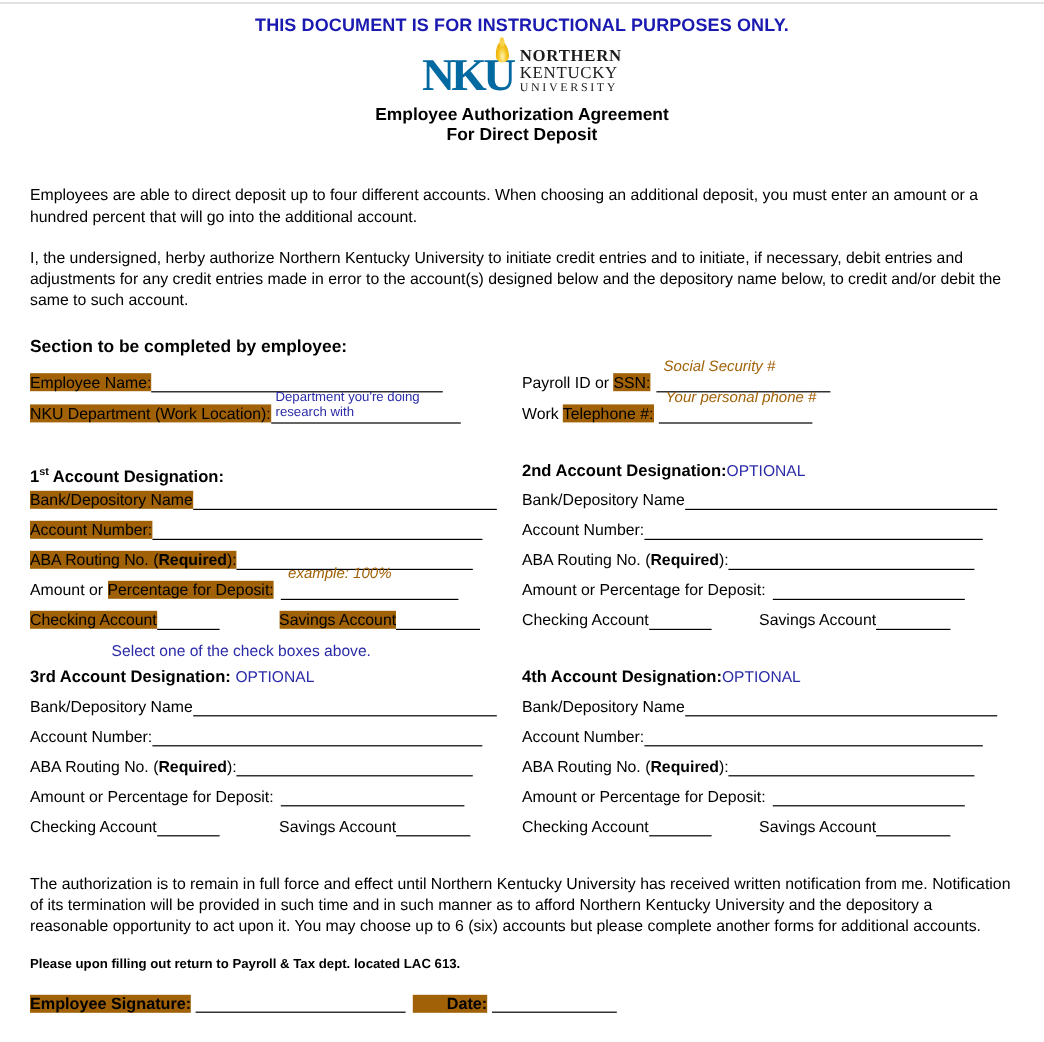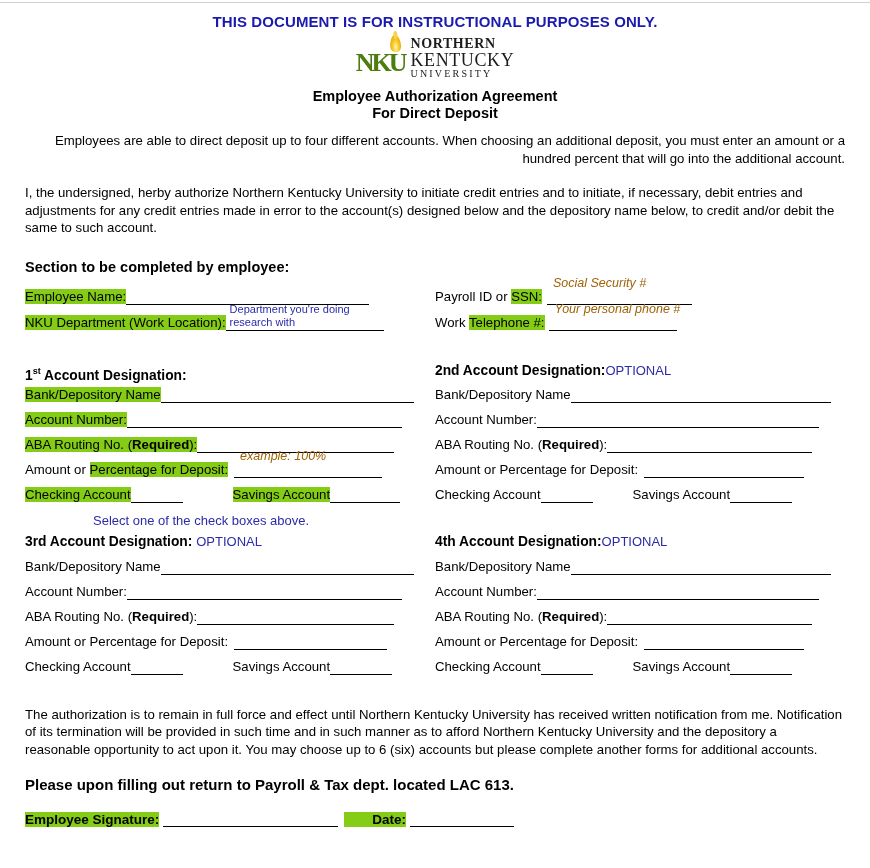--- a/index.html
+++ b/index.html
@@ -33,24 +33,24 @@
     letter-spacing:0.1px;
     padding-top:13px;
   }
   .logo-wrap {
     display:flex; justify-content:center; align-items:flex-end;
     margin-top:14px; height:36px;
   }
   .logo-nku {
     font-family:"Liberation Serif", serif;
     font-weight:bold;
-    font-size:26px;
+    font-size:38px;
     line-height:34px;
     letter-spacing:-3px;
-    color:#4d7c0f;
+    color:#0369a1;
     position:relative;
   }
   .flame {
     position:absolute; right:3px; top:-11px;
     width:11px; height:17px;
     background:radial-gradient(ellipse at 50% 72%, #fff3b0 0%, #f5c51f 45%, #e8a800 80%, #d79400 100%);
     border-radius:50% 50% 48% 48% / 70% 70% 32% 32%;
     transform: rotate(-4deg);
   }
   .flame:after{
@@ -59,40 +59,40 @@
     border-radius:50% 50% 40% 40%;
   }
   .logo-words {
     font-family:"Liberation Serif", serif;
     color:#1c1c1c;
     margin-left:6px;
     margin-bottom:1px;
     line-height:1.0;
   }
   .lw1 { font-size:14px; letter-spacing:0.6px; font-weight:bold; }
-  .lw2 { font-size:18px; letter-spacing:0.6px; font-weight:normal; }
+  .lw2 { font-size:14px; letter-spacing:0.6px; font-weight:normal; }
   .lw3 { font-size:10px;  letter-spacing:2.2px; font-weight:normal; }
 
   .doc-title {
     text-align:center; font-weight:bold; font-size:14.5px;
     line-height:17px; margin-top:8px;
   }
 
   
   .para {
     font-size:13.2px; line-height:17.5px; text-align:left;
   }
-  .p1 { margin-top:10px;text-align:right; }
+  .p1 { margin-top:32px; }
   .p2 { margin-top:17px; }
   .section-head {
     font-weight:bold; font-size:14.5px; margin-top:22px;
   }
 
   
-  .hl { background:#84cc16; }
+  .hl { background:#a16207; }
   .blue { color:#2b2ba8; }
 
   
   .row { position:relative; font-size:13.2px; line-height:16px; }
   .lbl { white-space:nowrap; }
   .ul {
     display:inline-block;
     border-bottom:1.3px solid #000;
     vertical-align:bottom;
     height:14px;
@@ -129,21 +129,21 @@
   .acct-head { font-weight:bold; font-size:13.8px; }
   .acct-head sup { font-size:9px; vertical-align:super; }
   .acct-row { height:25px; }
 
   .note-center {
     text-align:left; font-size:13px; color:#2b2ba8;
     padding-left:68px; margin-top:1px;
   }
 
   .footer-para { margin-top:22px; font-size:13.2px; line-height:17.5px; }
-  .footer-bold { margin-top:18px; font-weight:bold; font-size:15px; }
+  .footer-bold { margin-top:18px; font-weight:bold; font-size:11px; }
   .sig-row { margin-top:19px; font-size:13.5px; font-weight:bold; }
   .sig-row .ul { border-bottom:1.5px solid #000; }
 </style>
 </head>
 <body>
 
 <div class="page">
   <div class="topline"></div>
 
   <div class="doc-banner">THIS DOCUMENT IS FOR INSTRUCTIONAL PURPOSES ONLY.</div>

